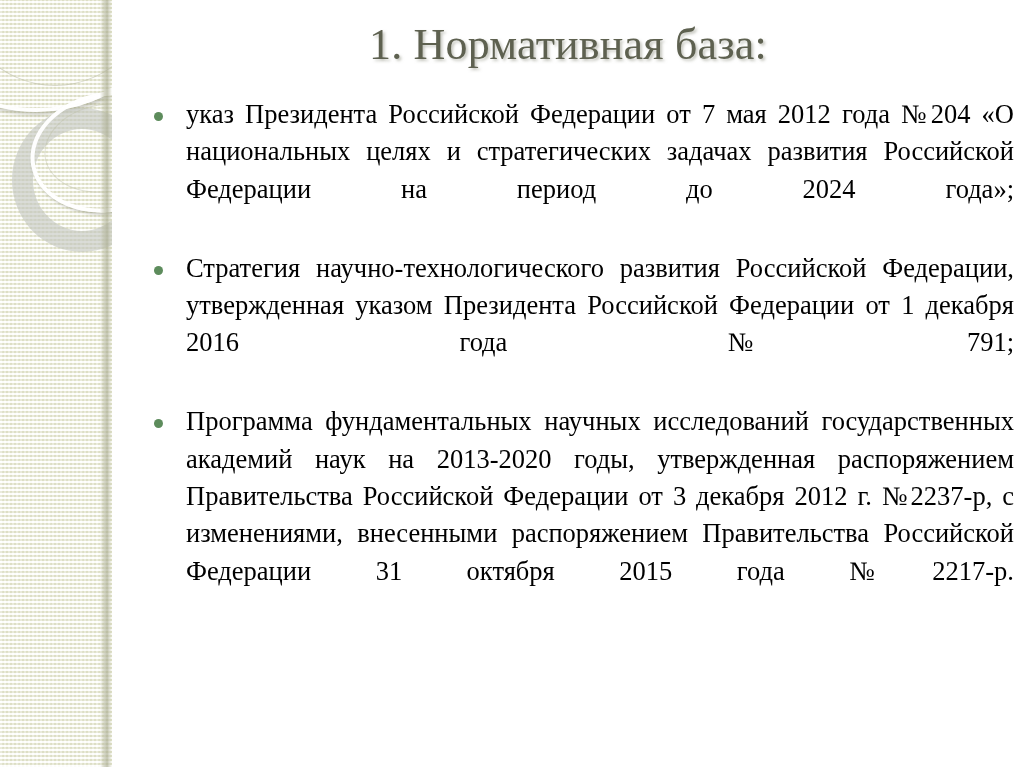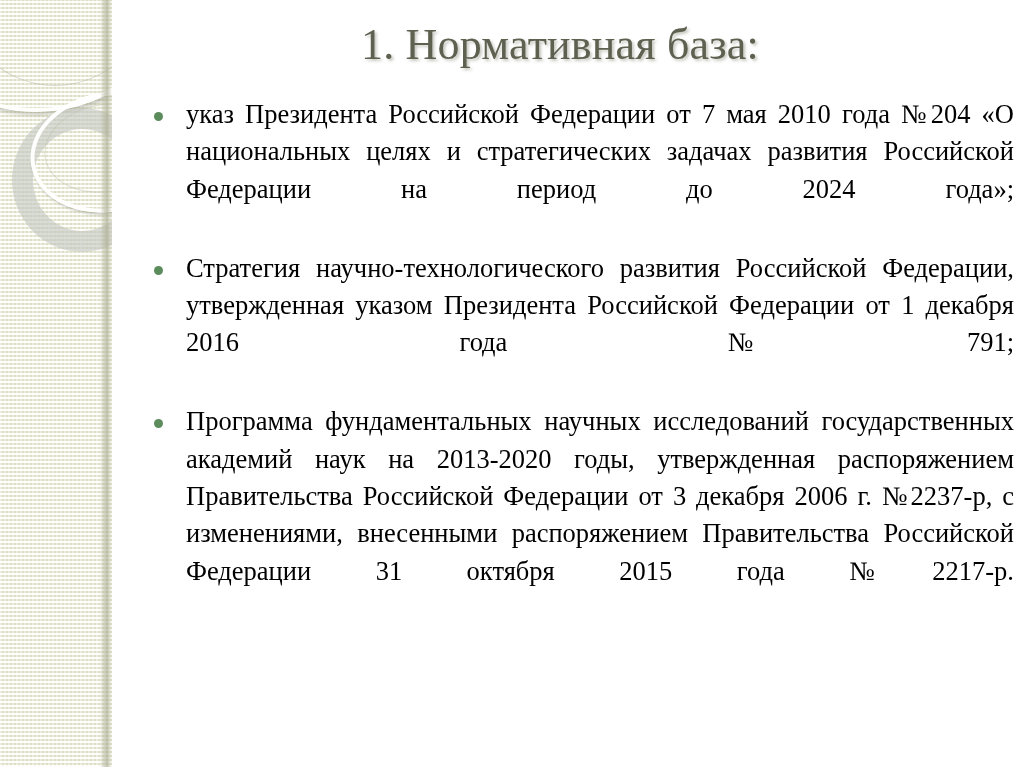--- a/index.html
+++ b/index.html
@@ -126,21 +126,21 @@
   #content {
     position: absolute;
     left: 112px;
     top: 0;
     width: 912px;
     height: 767px;
   }
 
   #slide-title {
     position: absolute;
-    left: 4px;
+    left: 12px;
     top: 18px;
     width: 888px;
     text-align: center;
     color: #5e6150;
     font-size: 44px;
     line-height: 54px;
     font-family: "Liberation Serif", "DejaVu Serif", serif;
     font-weight: normal;
     letter-spacing: 0.2px;
     text-shadow: 2px 2px 3px rgba(150,152,136,0.55);
@@ -205,28 +205,28 @@
   <div id="sidebar-edge"></div>
 
   <div id="content">
 
     <div id="slide-title">1. Нормативная база:</div>
 
     <ul id="bullet-list">
 
       <li class="bullet-item">
         <span class="bullet-marker"></span>
-        <span class="bullet-text">указ Президента Российской Федерации от 7 мая 2010 года №204 «О национальных целях и стратегических задачах развития Российской Федерации на период до 2024 года»;</span>
+        <span class="bullet-text">указ Президента Российской Федерации от 7 мая 2012 года №204 «О национальных целях и стратегических задачах развития Российской Федерации на период до 2024 года»;</span>
       </li>
 
       <li class="bullet-item">
         <span class="bullet-marker"></span>
         <span class="bullet-text">Стратегия научно-технологического развития Российской Федерации, утвержденная указом Президента Российской Федерации от 1 декабря 2016 года №791;</span>
       </li>
 
       <li class="bullet-item">
         <span class="bullet-marker"></span>
-        <span class="bullet-text">Программа фундаментальных научных исследований государственных академий наук на 2013-2020 годы, утвержденная распоряжением Правительства Российской Федерации от 3 декабря 2006 г. №2237-р, с изменениями, внесенными распоряжением Правительства Российской Федерации 31 октября 2015 года №2217-р.</span>
+        <span class="bullet-text">Программа фундаментальных научных исследований государственных академий наук на 2013-2020 годы, утвержденная распоряжением Правительства Российской Федерации от 3 декабря 2012 г. №2237-р, с изменениями, внесенными распоряжением Правительства Российской Федерации 31 октября 2015 года №2217-р.</span>
       </li>
 
     </ul>
   </div>
 </div>
 
 </body></html>

